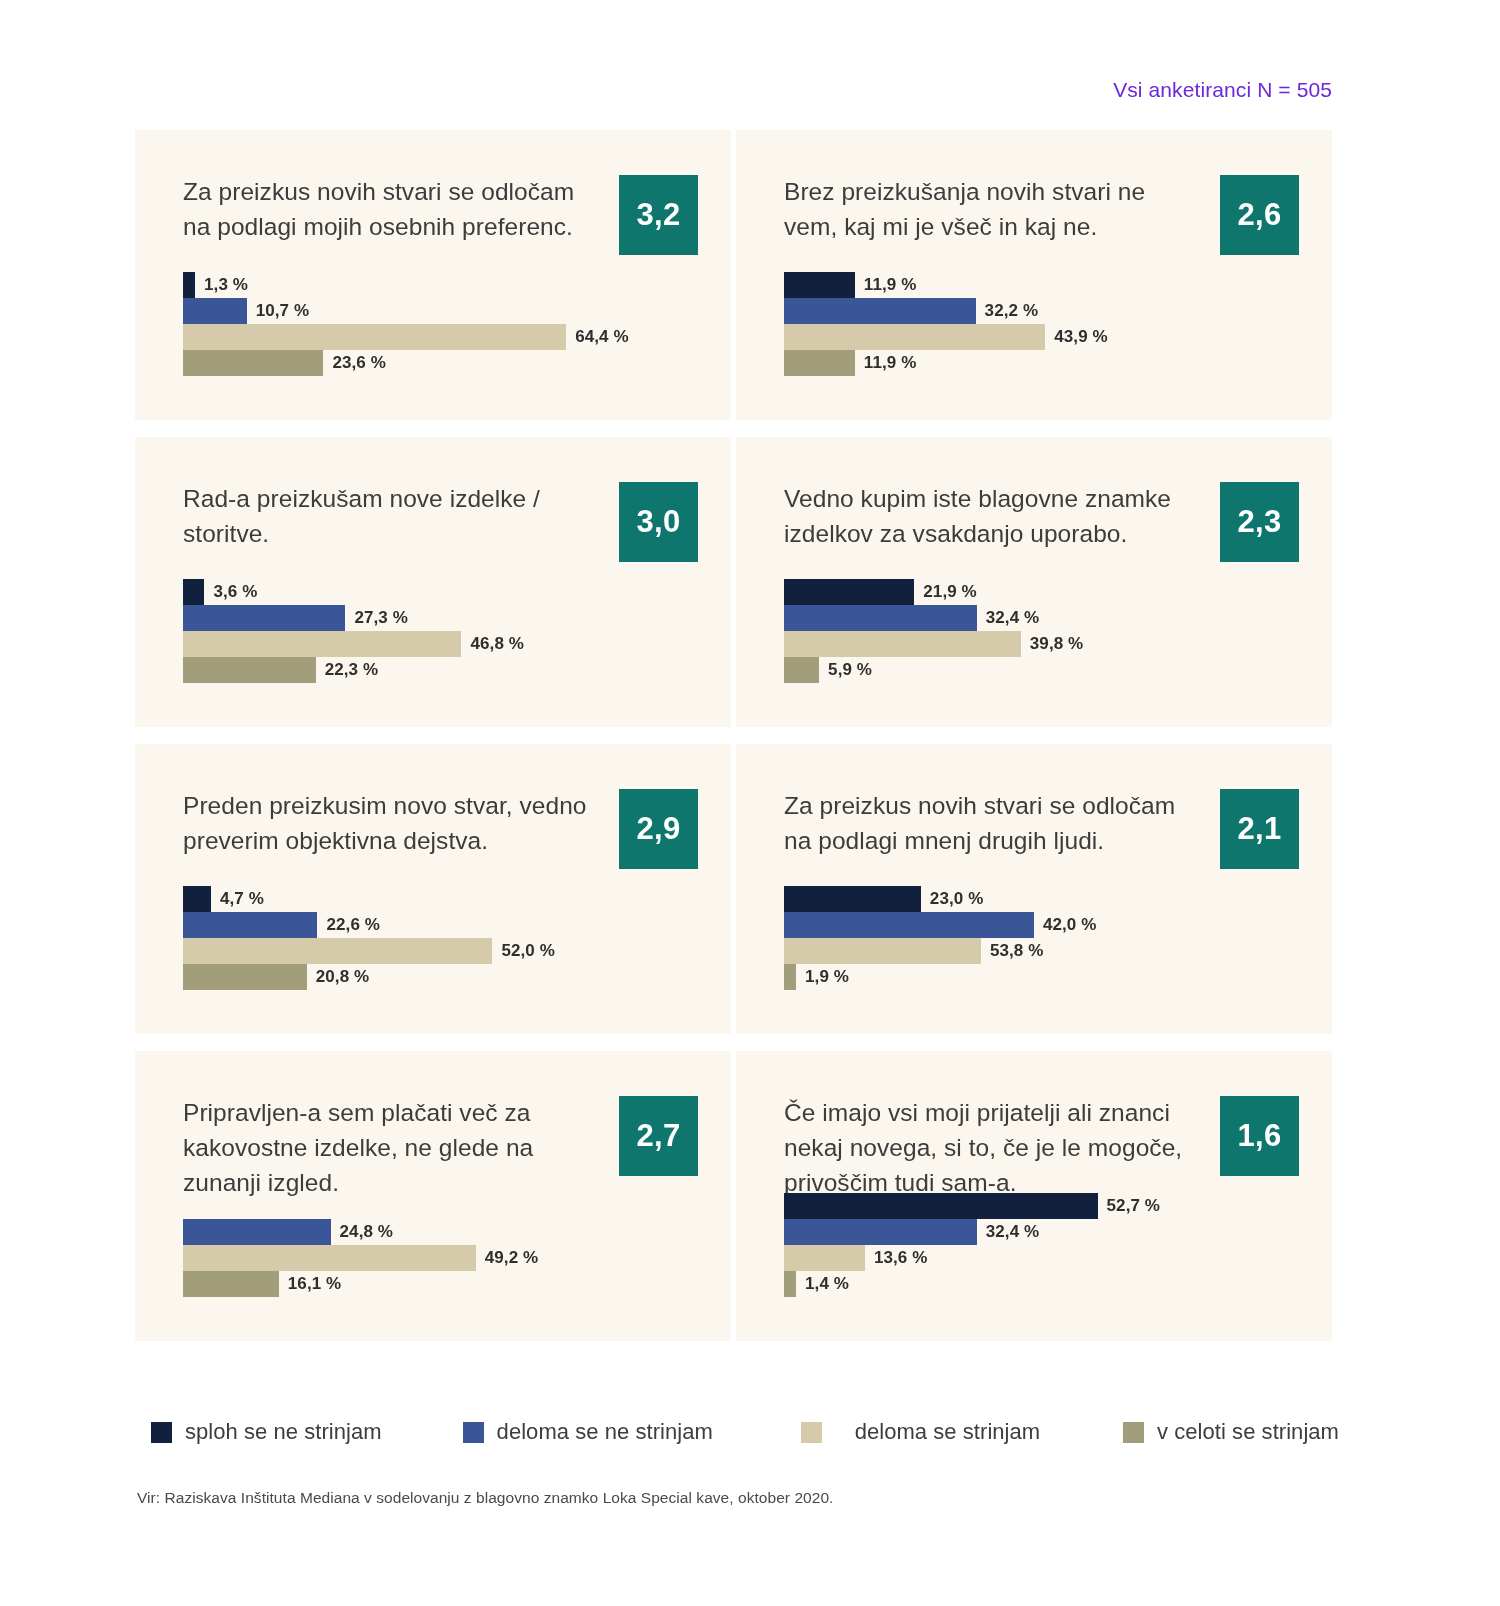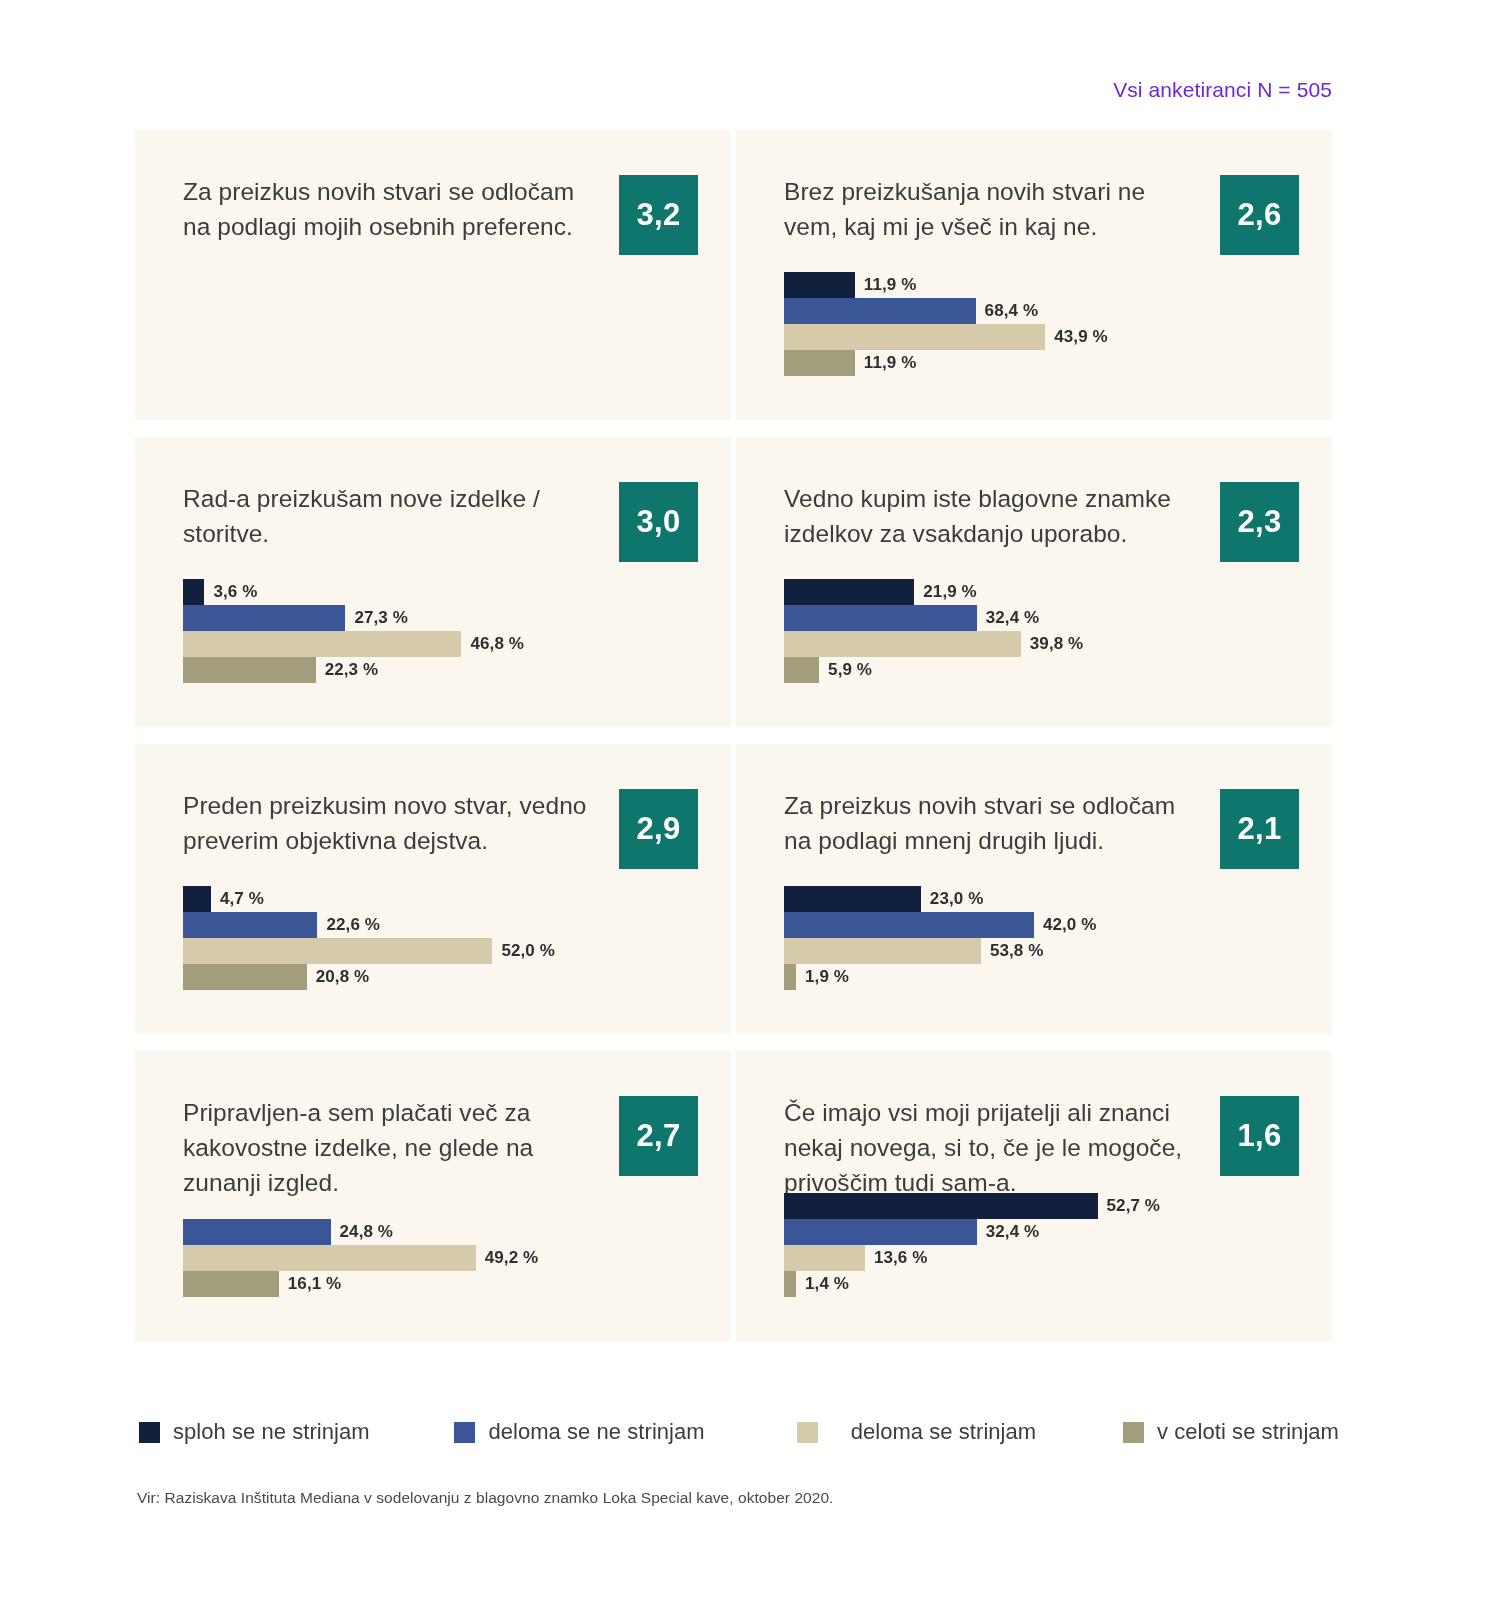--- a/index.html
+++ b/index.html
@@ -125,21 +125,21 @@
     width: 1200px;
     display: flex;
     align-items: center;
   }
 
   .legend-item {
     display: flex;
     align-items: center;
     white-space: nowrap;
   }
-  .legend-item:nth-child(1) { width: 318px; }
+  .legend-item:nth-child(1) { width: 318px; margin-left: 12px; }
   .legend-item:nth-child(2) { width: 345px; }
   .legend-item:nth-child(3) { width: 329px; gap: 20px; }
 
   .swatch {
     width: 21px;
     height: 21px;
     flex: 0 0 auto;
     margin-right: 13px;
   }
 
@@ -166,34 +166,52 @@
 <div class="page">
 
   <div class="header">Vsi anketiranci N = 505</div>
 
   <div class="grid">
       <div class="card">
         <div class="card-head">
           <div class="statement">Za preizkus novih stvari se odločam na podlagi mojih osebnih preferenc.</div>
           <div class="score-box">3,2</div>
         </div>
+        <div class="bars">
+          <div class="bar-row">
+            <div class="bar c0" style="width: 12px;"></div>
+            <div class="bar-label">1,3 %</div>
+          </div>
+          <div class="bar-row">
+            <div class="bar c1" style="width: 63.665px;"></div>
+            <div class="bar-label">10,7 %</div>
+          </div>
+          <div class="bar-row">
+            <div class="bar c2" style="width: 383.18px;"></div>
+            <div class="bar-label">64,4 %</div>
+          </div>
+          <div class="bar-row">
+            <div class="bar c3" style="width: 140.42px;"></div>
+            <div class="bar-label">23,6 %</div>
+          </div>
+        </div>
       </div>
       <div class="card">
         <div class="card-head">
           <div class="statement">Brez preizkušanja novih stvari ne vem, kaj mi je všeč in kaj ne.</div>
           <div class="score-box">2,6</div>
         </div>
         <div class="bars">
           <div class="bar-row">
             <div class="bar c0" style="width: 70.805px;"></div>
             <div class="bar-label">11,9 %</div>
           </div>
           <div class="bar-row">
             <div class="bar c1" style="width: 191.59px;"></div>
-            <div class="bar-label">68,4 %</div>
+            <div class="bar-label">32,2 %</div>
           </div>
           <div class="bar-row">
             <div class="bar c2" style="width: 261.205px;"></div>
             <div class="bar-label">43,9 %</div>
           </div>
           <div class="bar-row">
             <div class="bar c3" style="width: 70.805px;"></div>
             <div class="bar-label">11,9 %</div>
           </div>
         </div>

